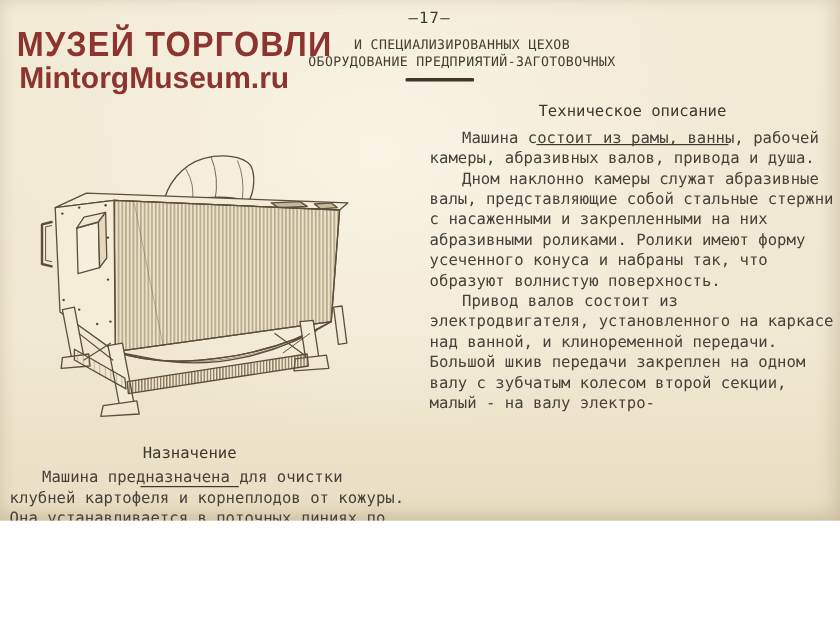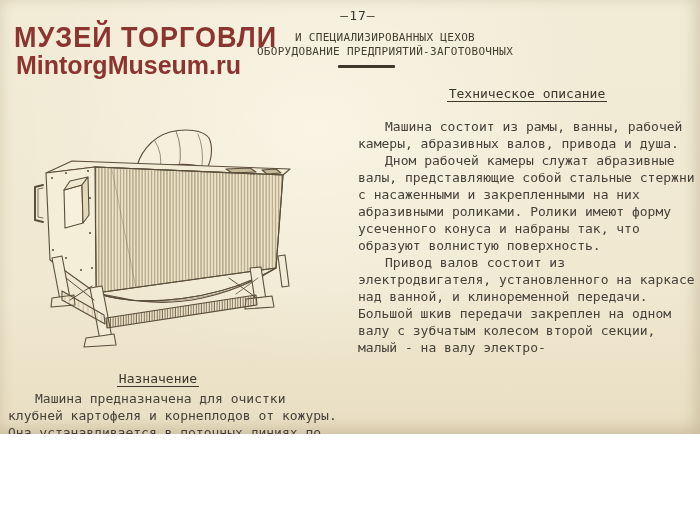--- a/index.html
+++ b/index.html
@@ -26,27 +26,27 @@
     font-weight:700;font-size:25px;line-height:26px;letter-spacing:0px;
   }
   
   .pageno{left:328px;top:8px;width:60px;text-align:center;font-size:13px;letter-spacing:1px;color:#3d382e;}
   .header{left:245px;top:31px;width:280px;text-align:center;font-size:11px;line-height:13.5px;letter-spacing:0.3px;color:#443e33;}
   .header-divider{left:338px;top:65px;width:57px;height:3px;background:#3d372c;border-radius:1px;}
   
   .machine-title{left:12px;top:83px;width:316px;text-align:center;font-size:11.5px;line-height:15px;letter-spacing:0.3px;color:#4a443a;}
   .illustration{left:26px;top:128px;width:308px;height:248px;}
   .sec-heading{font-size:13px;color:#3d382e;text-align:center;}
-  .sec-heading span{border-bottom:1.2px solid #3d382e;padding:0 2px 0 2px;}
+  .sec-heading span{border-bottom:1.2px solid #3d382e;padding:0 2px 19px 2px;}
   .left-heading{left:0px;top:371px;width:316px;}
   .right-heading{left:358px;top:86px;width:338px;}
   .body-text{font-size:13px;line-height:17px;color:#46413a;text-align:left;}
   .body-text p{margin:0;text-indent:27px;}
   .left-body{left:8px;top:390px;width:330px;}
-  .right-body{left:358px;top:118px;width:338px;}
+  .right-body{left:358px;top:107px;width:338px;}
   svg .ink{stroke:#5b4e3b;stroke-width:1.1;fill:none;stroke-linejoin:round;stroke-linecap:round;}
 </style>
 </head>
 <body>
 
 <div class="page">
 
   <div class="abs wm-title" style="color:#8c3530;">МУЗЕЙ ТОРГОВЛИ</div>
   <div class="abs wm-site" style="color:#8c3530;">MintorgMuseum.ru</div>
 
@@ -146,17 +146,17 @@
   </div>
   <div class="abs body-text left-body">
     <p>Машина предназначена для очистки клубней картофеля и корнеплодов от кожуры. Она устанавливается в поточных линиях по переработке картофеля или используется самостоятельно в крупных предприятиях общественного питания при условии непрерывности загрузки сырьем.</p>
   </div>
 
   <div class="abs sec-heading right-heading">
     <span>Техническое описание</span>
   </div>
   <div class="abs body-text right-body">
     <p>Машина состоит из рамы, ванны, рабочей камеры, абразивных валов, привода и душа.</p>
-    <p>Дном рабочей камеры служат абразивные валы, представляющие собой стальные стержни с насаженными и закрепленными на них абразивными роликами. Ролики имеют форму усеченного конуса и набраны так, что образуют волнистую поверхность.</p>
+    <p>Дном наклонно камеры служат абразивные валы, представляющие собой стальные стержни с насаженными и закрепленными на них абразивными роликами. Ролики имеют форму усеченного конуса и набраны так, что образуют волнистую поверхность.</p>
     <p>Привод валов состоит из электродвигателя, установленного на каркасе над ванной, и клиноременной передачи. Большой шкив передачи закреплен на одном валу с зубчатым колесом второй секции, малый - на валу электро-</p>
   </div>
 
 </div>
 
 </body></html>

